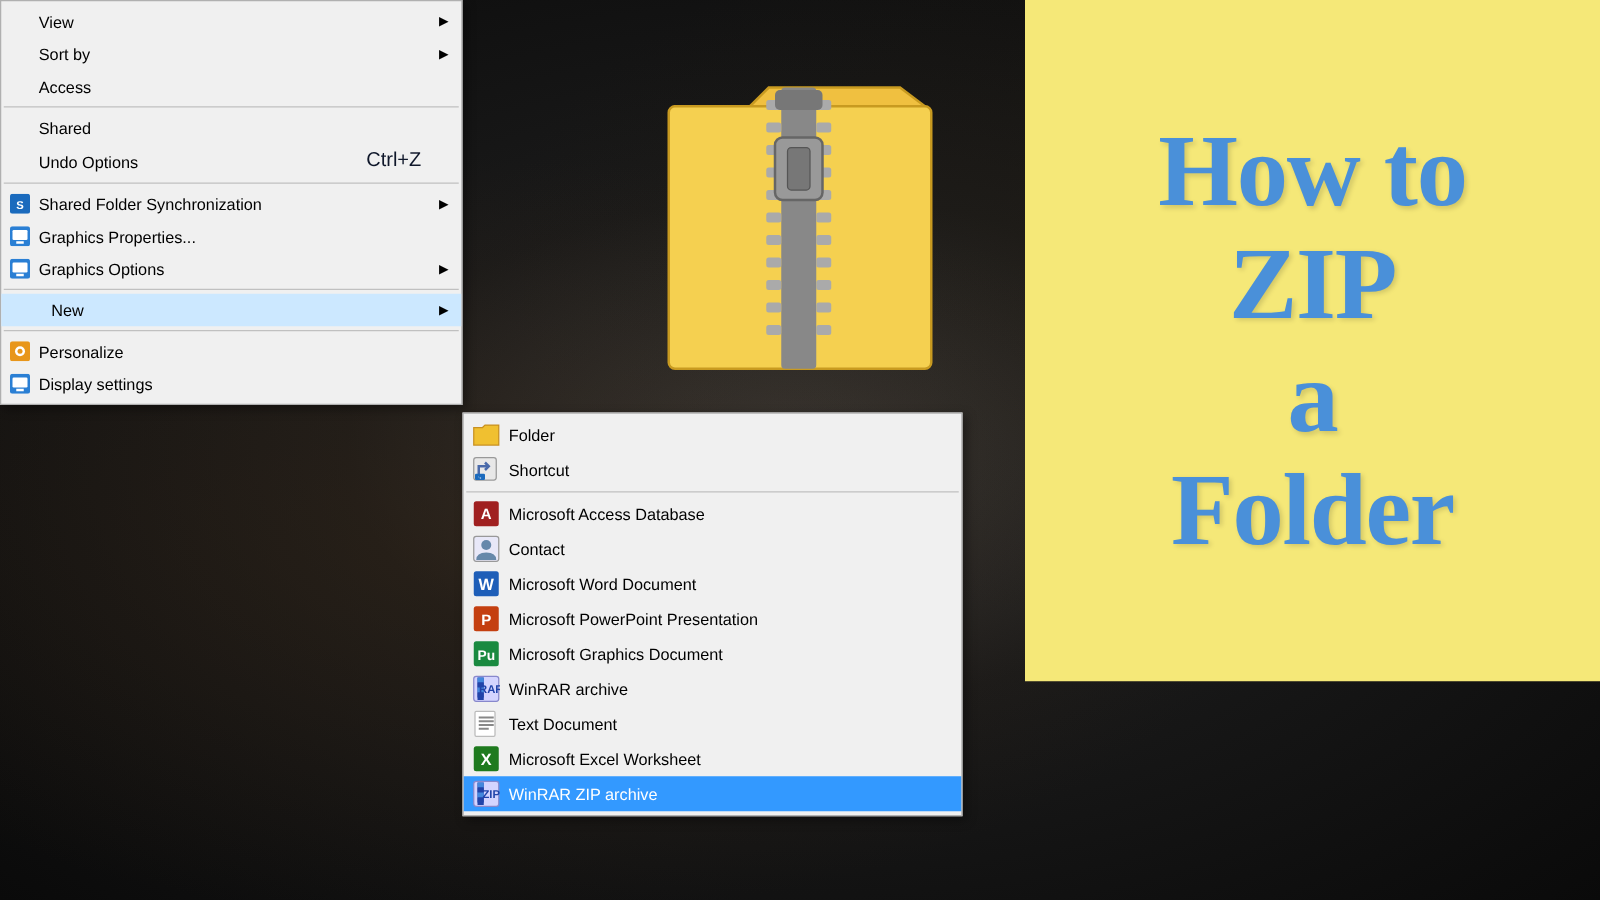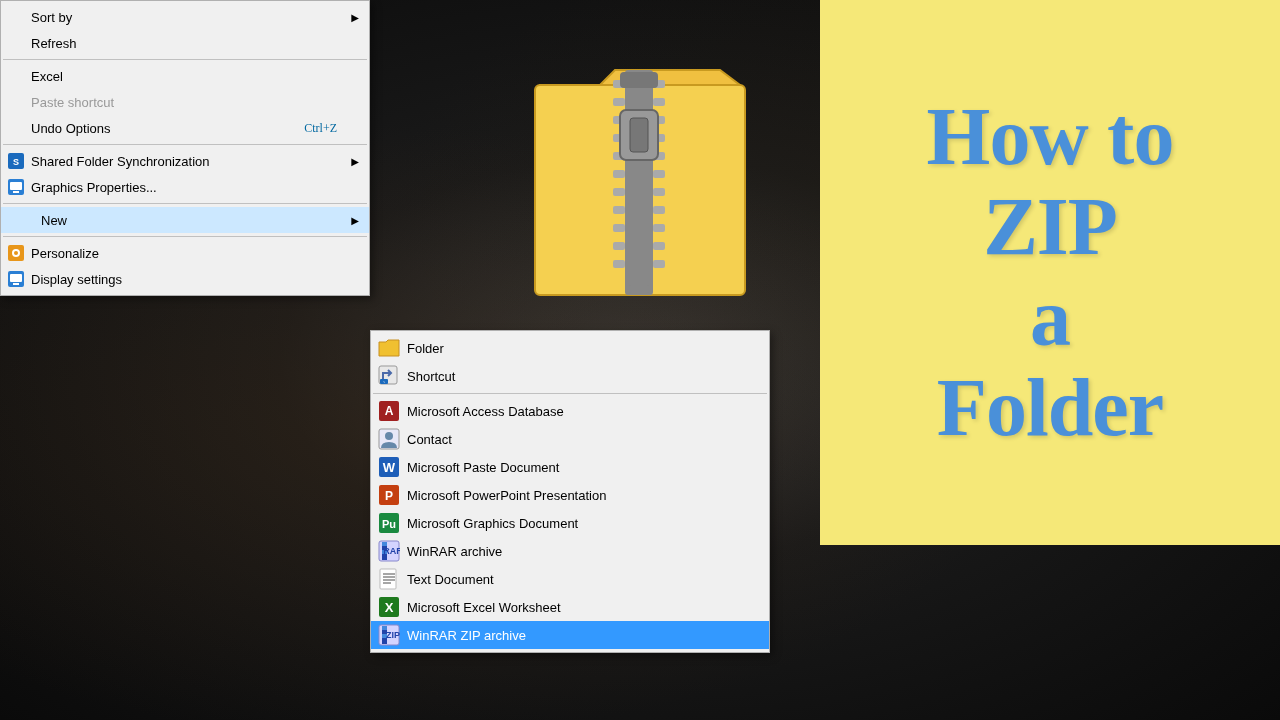--- a/index.html
+++ b/index.html
@@ -97,23 +97,22 @@
       font-size: 10px;
     }
 
     .menu-item.disabled {
       color: #999;
     }
 
     .menu-item .shortcut {
       margin-left: auto;
       padding-right: 20px;
-      color: #0369a1;
-      font-size: 12px;
-      font-family: Liberation Serif, serif;
+      color: #0f172a;
+      font-size: 16px;
     }
 
     .menu-item.highlighted {
       background: #cce8ff;
       padding-left: 40px;
     }
 
     .menu-separator {
       height: 1px;
       background: #c0c0c0;
@@ -226,31 +225,31 @@
       <rect x="110" y="88" width="18" height="34" rx="3" fill="#777" stroke="#555" stroke-width="1"></rect>
 
       <rect x="100" y="42" width="38" height="16" rx="4" fill="#777"></rect>
 
       <rect x="108" y="255" width="22" height="8" rx="3" fill="#888"></rect>
     </svg>
   </div>
 
   <div class="context-menu">
     <div class="menu-item has-arrow">
+      <span>View</span>
+    </div>
+    <div class="menu-item has-arrow">
       <span>Sort by</span>
     </div>
     <div class="menu-item">
-      <span>Refresh</span>
+      <span>Access</span>
     </div>
     <div class="menu-separator"></div>
     <div class="menu-item">
-      <span>Excel</span>
-    </div>
-    <div class="menu-item disabled">
-      <span>Paste shortcut</span>
+      <span>Shared</span>
     </div>
     <div class="menu-item">
       <span>Undo Options</span>
       <span class="shortcut">Ctrl+Z</span>
     </div>
     <div class="menu-separator"></div>
     <div class="menu-item has-arrow">
       <span class="menu-item-icon">
         <svg width="16" height="16" viewBox="0 0 16 16">
           <rect width="16" height="16" rx="2" fill="#1a6abd"></rect>
@@ -262,20 +261,30 @@
     <div class="menu-item">
       <span class="menu-item-icon">
         <svg width="16" height="16" viewBox="0 0 16 16">
           <rect width="16" height="16" rx="2" fill="#2a7fd4"></rect>
           <rect x="2" y="3" width="12" height="8" rx="1" fill="white"></rect>
           <rect x="5" y="12" width="6" height="2" fill="white"></rect>
         </svg>
       </span>
       <span>Graphics Properties...</span>
     </div>
+    <div class="menu-item has-arrow">
+      <span class="menu-item-icon">
+        <svg width="16" height="16" viewBox="0 0 16 16">
+          <rect width="16" height="16" rx="2" fill="#2a7fd4"></rect>
+          <rect x="2" y="3" width="12" height="8" rx="1" fill="white"></rect>
+          <rect x="5" y="12" width="6" height="2" fill="white"></rect>
+        </svg>
+      </span>
+      <span>Graphics Options</span>
+    </div>
     <div class="menu-separator"></div>
     <div class="menu-item has-arrow highlighted" style="background:#cce8ff;">
       <span>New</span>
     </div>
     <div class="menu-separator"></div>
     <div class="menu-item">
       <span class="menu-item-icon">
         <svg width="16" height="16" viewBox="0 0 16 16">
           <rect width="16" height="16" rx="2" fill="#e8961a"></rect>
           <circle cx="8" cy="8" r="4" fill="white"></circle>
@@ -342,21 +351,21 @@
       <span>Contact</span>
     </div>
 
     <div class="sub-menu-item">
       <span class="sub-menu-icon">
         <svg width="22" height="22" viewBox="0 0 22 22">
           <rect x="1" y="1" width="20" height="20" rx="2" fill="#1e5eb8"></rect>
           <text x="11" y="16" text-anchor="middle" fill="white" font-size="13" font-weight="bold">W</text>
         </svg>
       </span>
-      <span>Microsoft Paste Document</span>
+      <span>Microsoft Word Document</span>
     </div>
 
     <div class="sub-menu-item">
       <span class="sub-menu-icon">
         <svg width="22" height="22" viewBox="0 0 22 22">
           <rect x="1" y="1" width="20" height="20" rx="2" fill="#c43f10"></rect>
           <text x="11" y="16" text-anchor="middle" fill="white" font-size="12" font-weight="bold">P</text>
         </svg>
       </span>
       <span>Microsoft PowerPoint Presentation</span>

